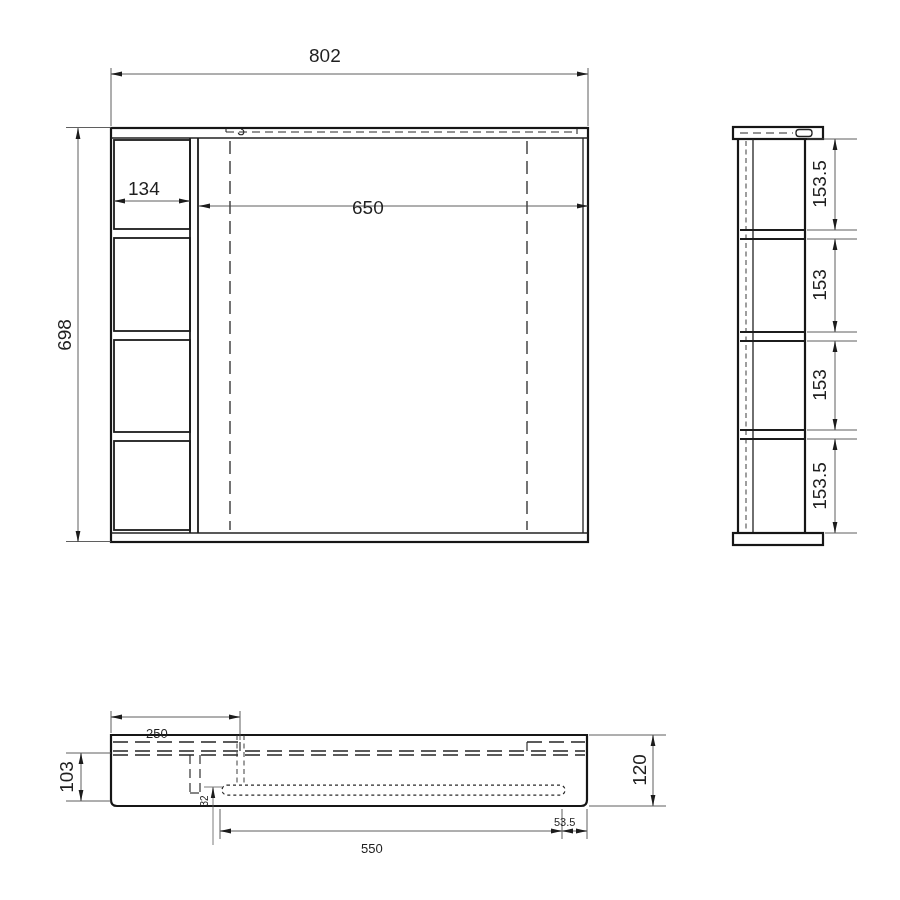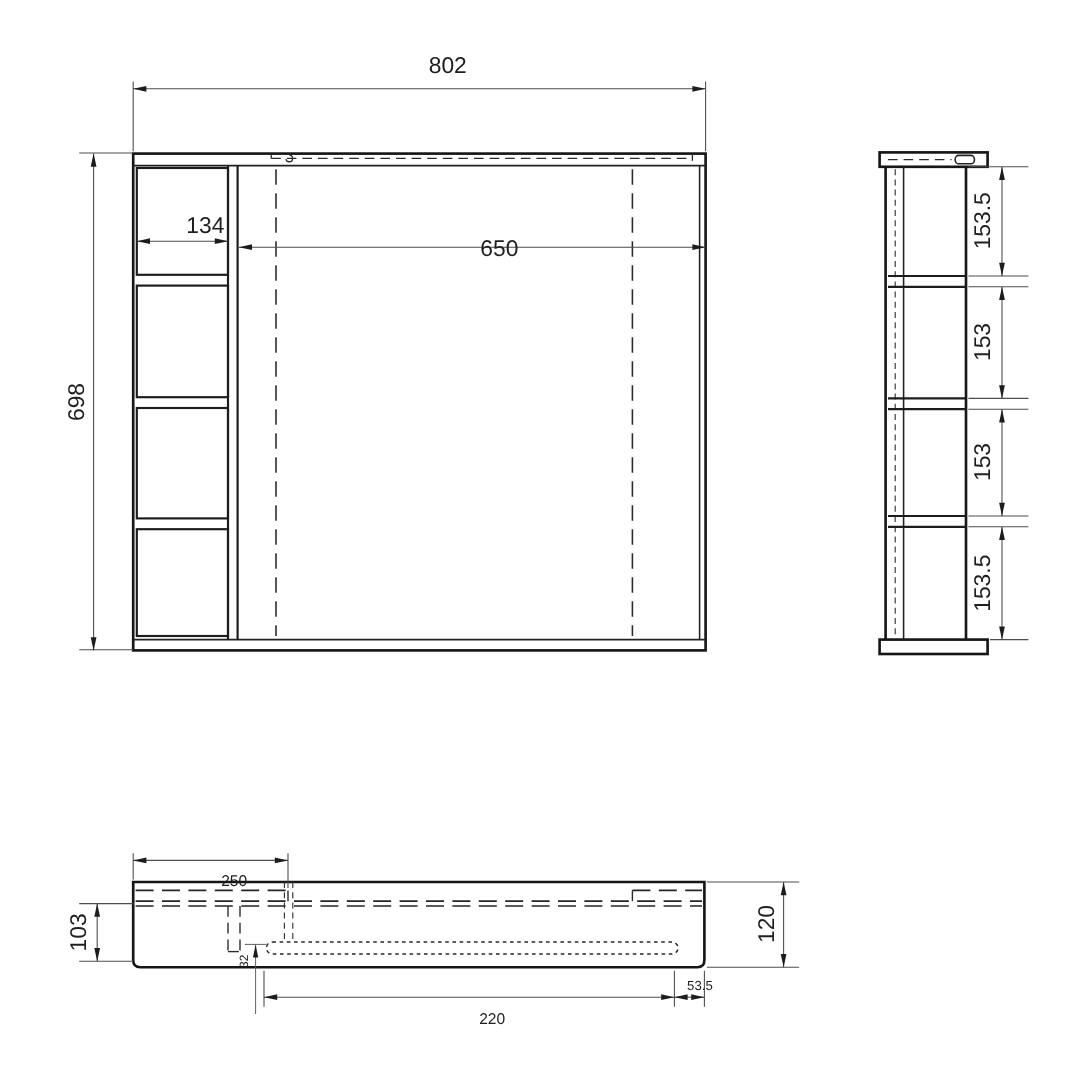--- a/index.html
+++ b/index.html
@@ -16,21 +16,21 @@
   .hidh{stroke:#2a2a2a;stroke-width:1.1;fill:none;stroke-dasharray:8 5;}
   .hidb{stroke:#262626;stroke-width:1.4;fill:none;stroke-dasharray:15 7;}
   .hidf{stroke:#333333;stroke-width:0.95;fill:none;stroke-dasharray:5 3.5;}
   .hidk{stroke:#2a2a2a;stroke-width:1.15;fill:none;stroke-dasharray:9 5;}
   .dot {stroke:#2a2a2a;stroke-width:1.25;fill:none;stroke-dasharray:3 3;}
   
   .dim {stroke:#4d4d4d;stroke-width:0.9;fill:none;}
   .dimt{stroke:#5a5a5a;stroke-width:0.8;fill:none;}
   .arw {fill:#1c1c1c;stroke:none;}
   
-  .dlabel{position:absolute;color:#1f1f1f;text-align:right;line-height:1;}
+  .dlabel{position:absolute;color:#1f1f1f;text-align:left;line-height:1;}
   .vlabel{position:absolute;color:#1f1f1f;text-align:center;line-height:1;
           transform:rotate(-90deg);transform-origin:center;}
   .fs19{font-size:19px;}
   .fs13{font-size:13px;margin-top:28px;}
   .fs11{font-size:11px;}
   .fs10{font-size:10px;}
 </style>
 </head>
 <body>
 
@@ -198,37 +198,37 @@
         <line class="dimt" x1="213" y1="787" x2="213" y2="845"></line>
         <polygon class="arw" points="213,787 210.8,798 215.2,798"></polygon>
       </g>
     </g>
   </svg>
 
   <div class="dlabel fs19" style="left:309px;top:46px;width:80px;">802</div>
 
   <div class="vlabel fs19" style="left:35px;top:325px;width:60px;height:20px;">698</div>
 
-  <div class="dlabel fs19" style="left:105px;top:179px;width:82px;">134</div>
+  <div class="dlabel fs19" style="left:128px;top:179px;width:82px;">134</div>
 
   <div class="dlabel fs19" style="left:352px;top:198px;width:80px;">650</div>
 
   <div class="vlabel fs19" style="left:790px;top:174px;width:60px;height:20px;">153.5</div>
 
   <div class="vlabel fs19" style="left:790px;top:275px;width:60px;height:20px;">153</div>
 
   <div class="vlabel fs19" style="left:790px;top:375px;width:60px;height:20px;">153</div>
 
   <div class="vlabel fs19" style="left:790px;top:476px;width:60px;height:20px;">153.5</div>
 
   <div class="dlabel fs13" style="left:146px;top:699px;width:60px;">250</div>
 
   <div class="vlabel fs19" style="left:37px;top:767px;width:60px;height:20px;">103</div>
 
   <div class="vlabel fs19" style="left:610px;top:760px;width:60px;height:20px;">120</div>
 
-  <div class="dlabel fs13" style="left:361px;top:814px;width:60px;">220</div>
+  <div class="dlabel fs13" style="left:361px;top:814px;width:60px;">550</div>
 
   <div class="dlabel fs11" style="left:554px;top:817px;width:40px;">53.5</div>
 
   <div class="vlabel fs10" style="left:191px;top:795px;width:30px;height:12px;">32</div>
 
 </div>
 
 </body></html>

